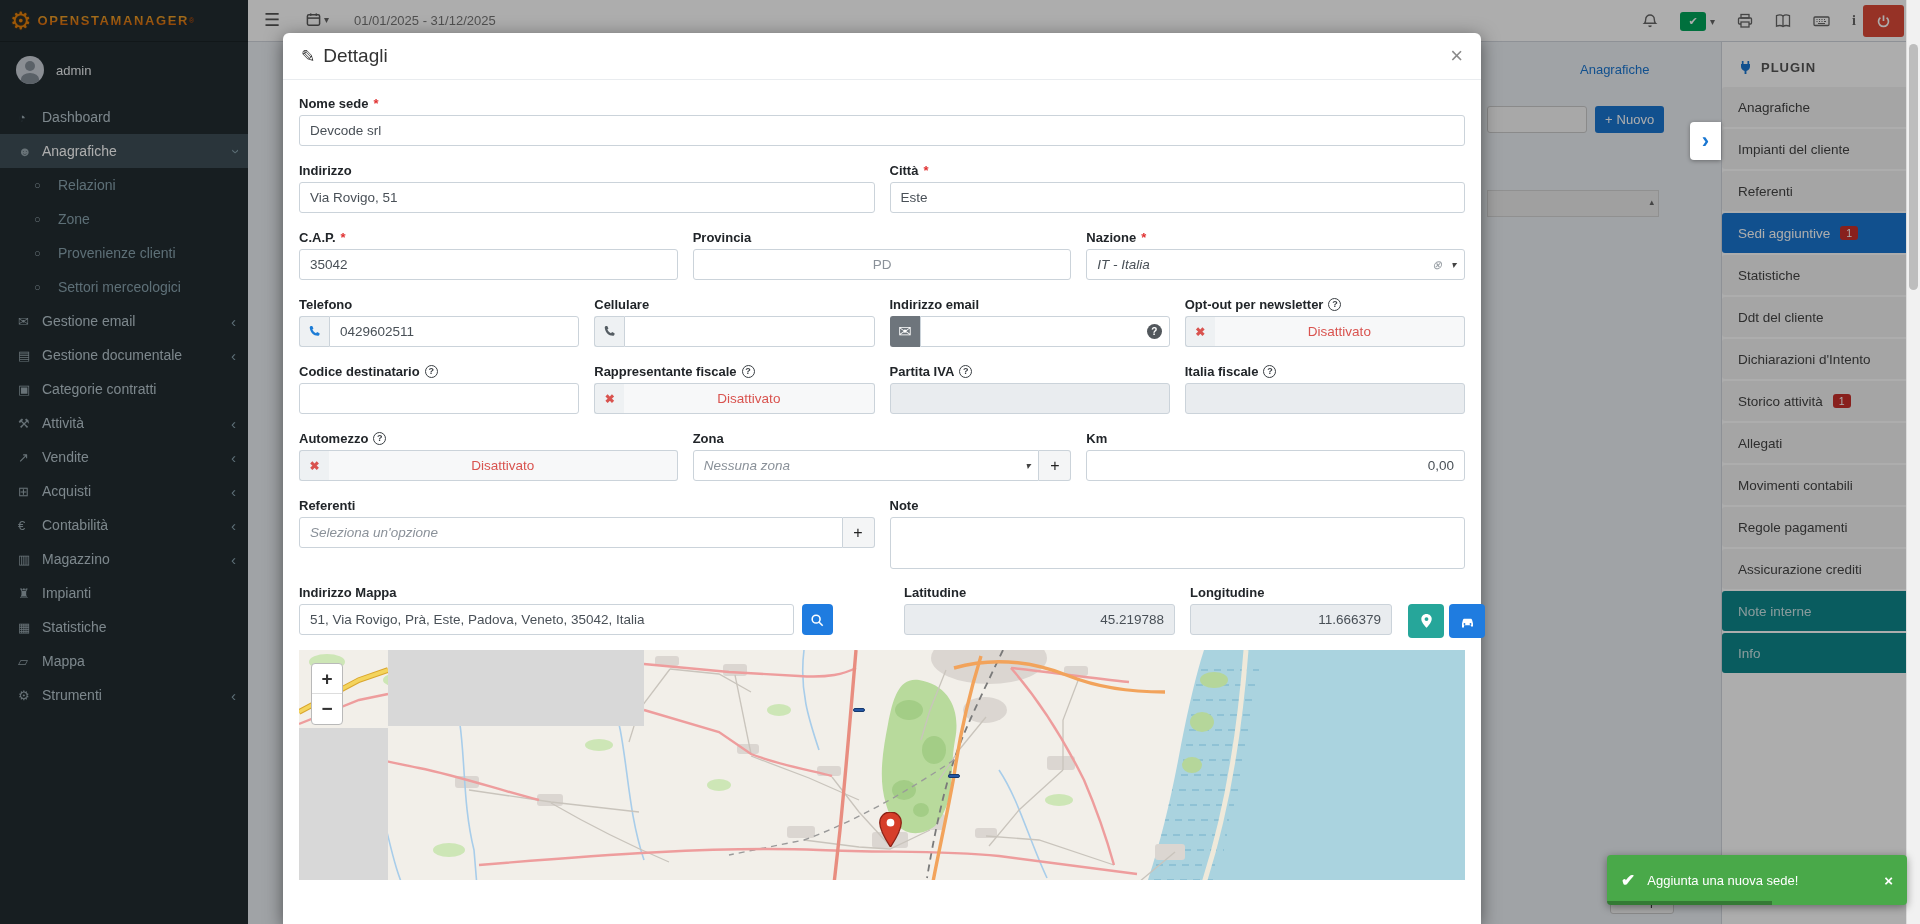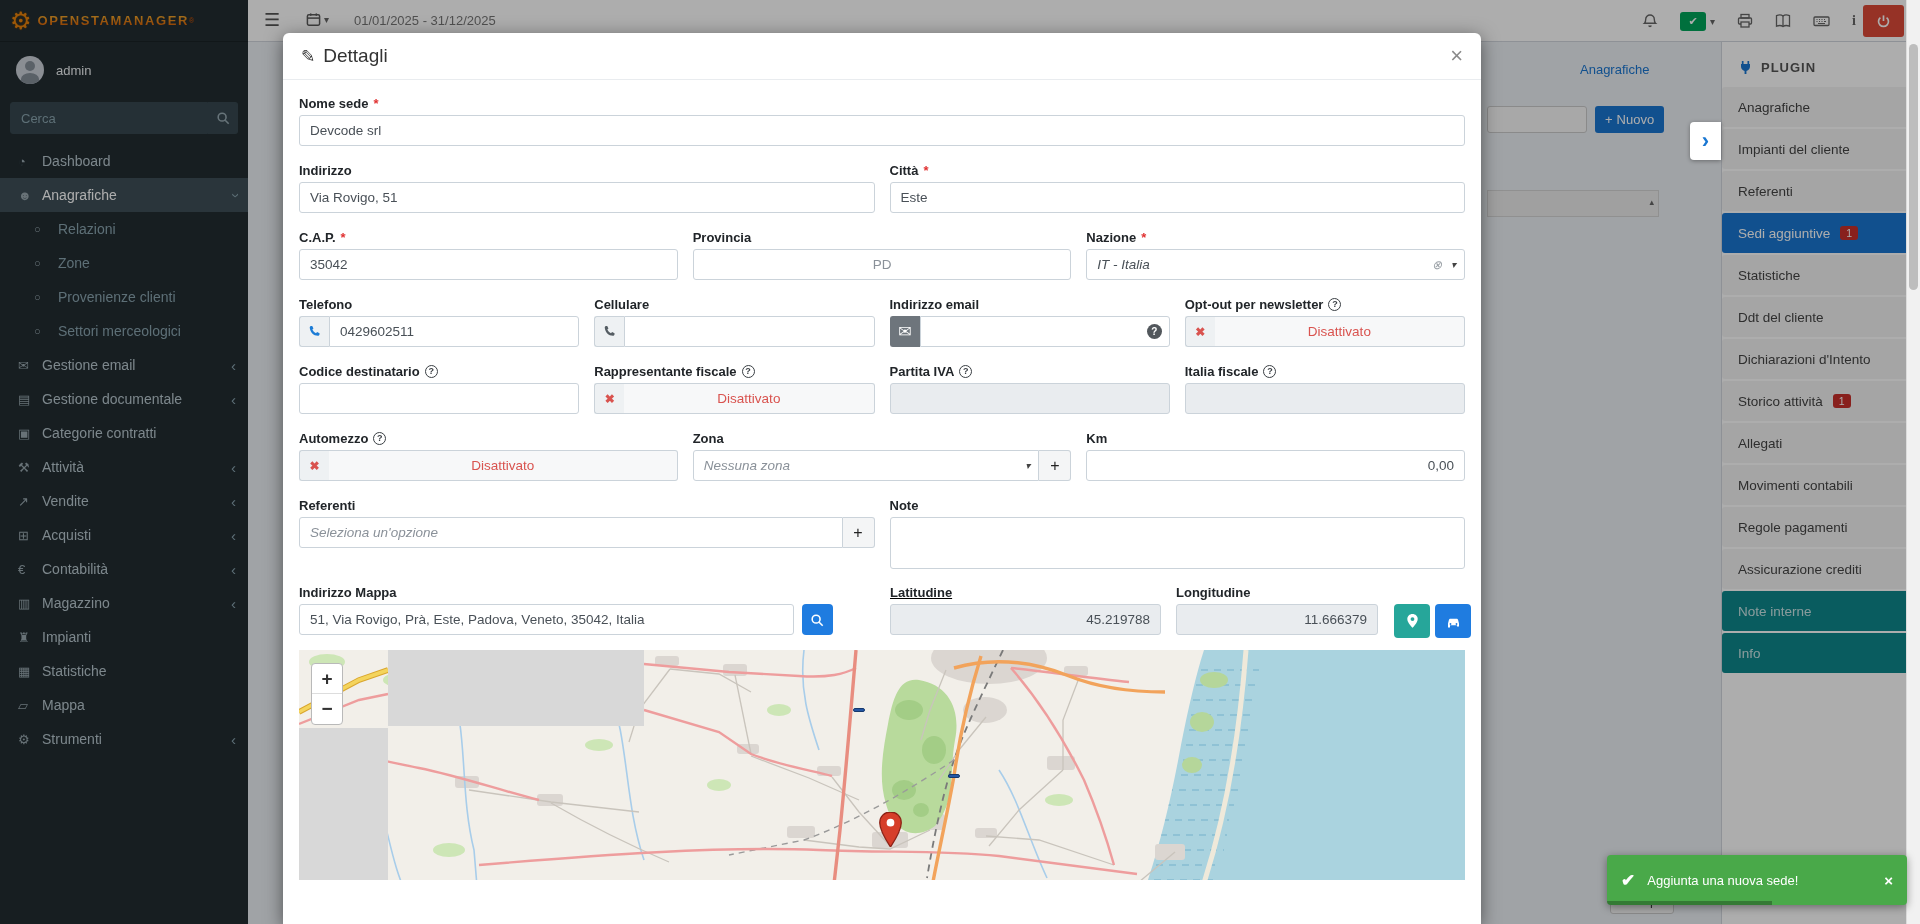--- a/index.html
+++ b/index.html
@@ -101,21 +101,21 @@
   .sel.grouped { border-radius:3px 0 0 3px; flex:1; min-width:0; }
   .email-q { position:absolute; right:8px; top:8px; width:15px; height:15px; border-radius:50%; background:#52575c; color:#fff; font-size:10px; font-weight:bold; display:flex; align-items:center; justify-content:center; }
   .note-area { width:100%; height:52px; border:1px solid #cbd3da; border-radius:3px; padding:6px 10px; font-size:13.5px; color:#495057; resize:none; font-family:"Liberation Sans",sans-serif; }
   .sq-btn { width:36px; height:34px; border:none; border-radius:4px; display:flex; align-items:center; justify-content:center; cursor:pointer; color:#fff; }
   .btn-blue { background:#1f7ce0; }
   .btn-teal { background:#26a69a; }
 
   
   .col-map { flex:0 0 534px; display:flex; flex-direction:column; }
   .col-map .grp { display:flex; gap:8px; }
-  .col-lat { flex:0 0 271px; margin-left:42px;text-decoration:underline; }
+  .col-lat { flex:0 0 271px; margin-left:56px; }
   .col-lon { flex:0 0 202px; }
   .col-geo-btns { display:flex; gap:5px; padding-top:19px; margin-left:1px; }
 
   
   .map { position:relative; width:1166px; height:230px; margin-top:0; background:#f2efe9; overflow:hidden; cursor:grab; }
   .map svg.base { position:absolute; left:0; top:0; }
   .mlabel { position:absolute; transform:translate(-50%,-50%); white-space:nowrap; font-size:10.5px; color:#333; text-shadow:0 0 2px #fff,0 0 2px #fff; z-index:3; }
   .mlabel.city { font-size:13px; color:#222; font-weight:bold; text-shadow:0 0 3px #fff,0 0 3px #fff; }
   .mlabel.park { color:#4a7f3a; font-style:italic; }
   .mlabel.water { color:#5a7fae; font-style:italic; }
@@ -140,29 +140,20 @@
 
   <aside class="lsidebar">
     <div class="logo-bar">
       <span class="gear-glyph">⚙</span>
       <span class="brand-text">OpenSTAManager</span>
       <span class="brand-reg">®</span>
     </div>
     <div class="user-panel">
       <div class="avatar"></div>
       <span class="user-name">admin</span>
-    </div>
-    <div class="search-row">
-      <input class="search-input" placeholder="Cerca" style="">
-      <div class="search-btn">
-        <svg width="14" height="14" viewBox="0 0 16 16">
-            <circle cx="7" cy="7" r="4.5" fill="none" stroke="currentColor" stroke-width="1.8"></circle>
-            <line x1="10.5" y1="10.5" x2="14.5" y2="14.5" stroke="currentColor" stroke-width="1.8"></line>
-          </svg>
-      </div>
     </div>
     <ul class="menu">
 
     <li class="menu-item">
           <span class="mi-icon">◔</span>
           <span>Dashboard</span>
 
         </li>
         <li class="menu-item active open">
           <span class="mi-icon">☻</span>

